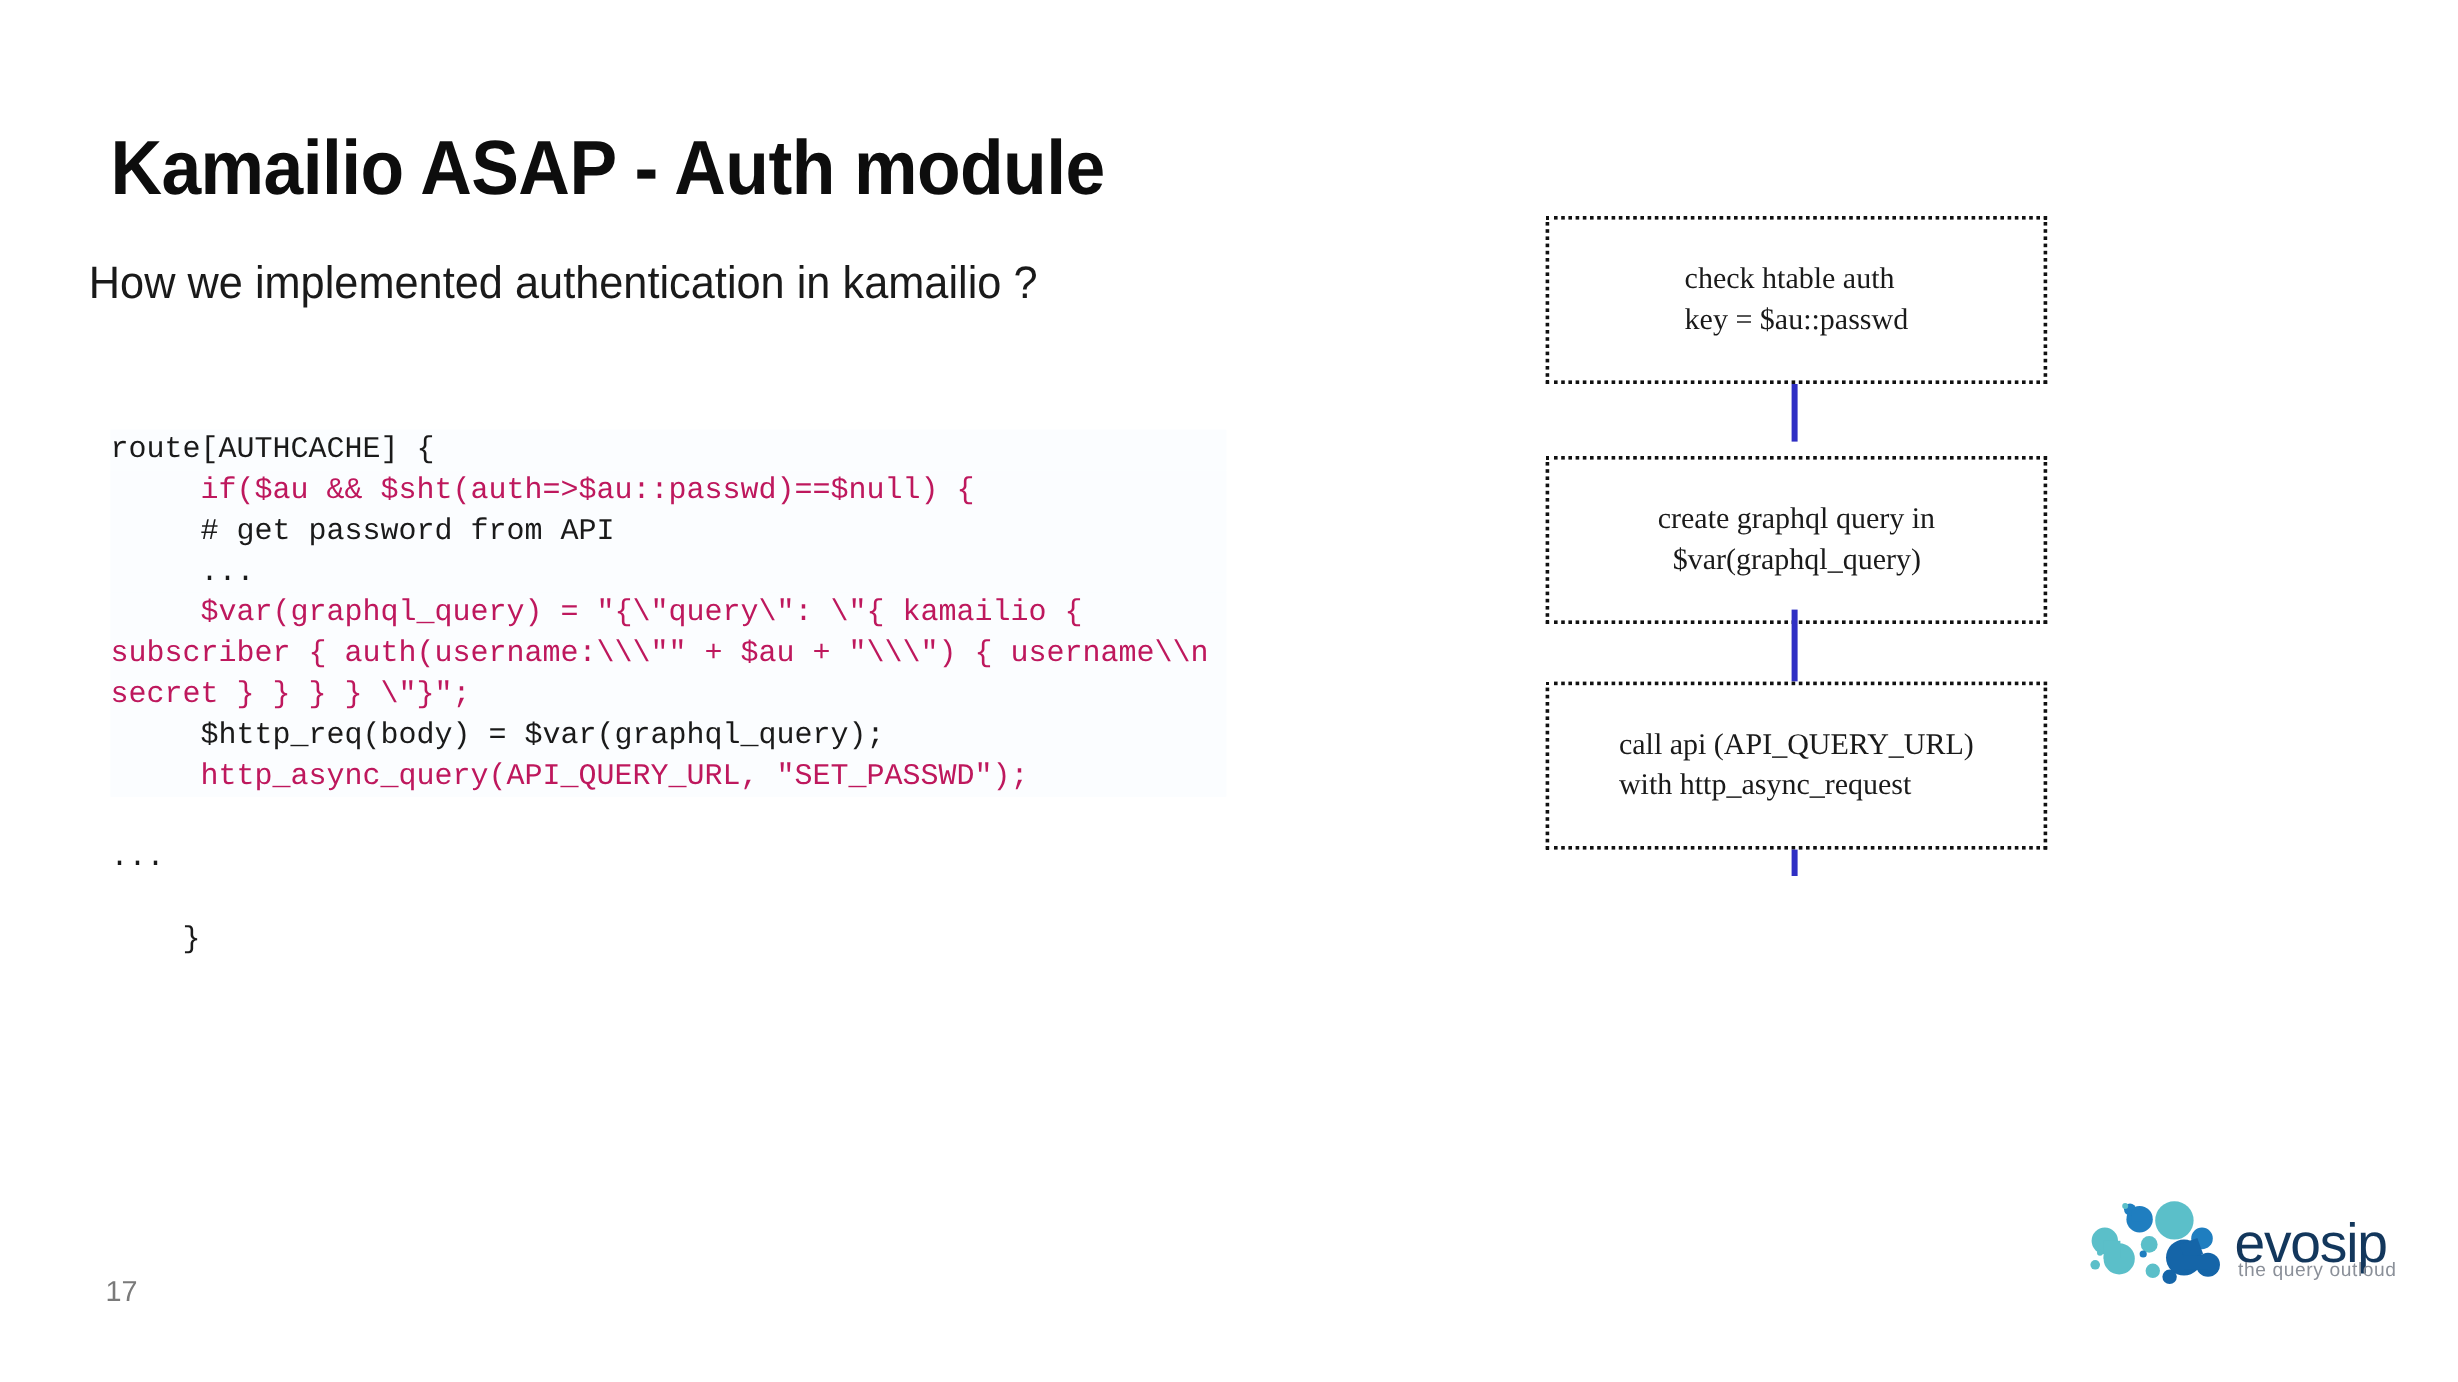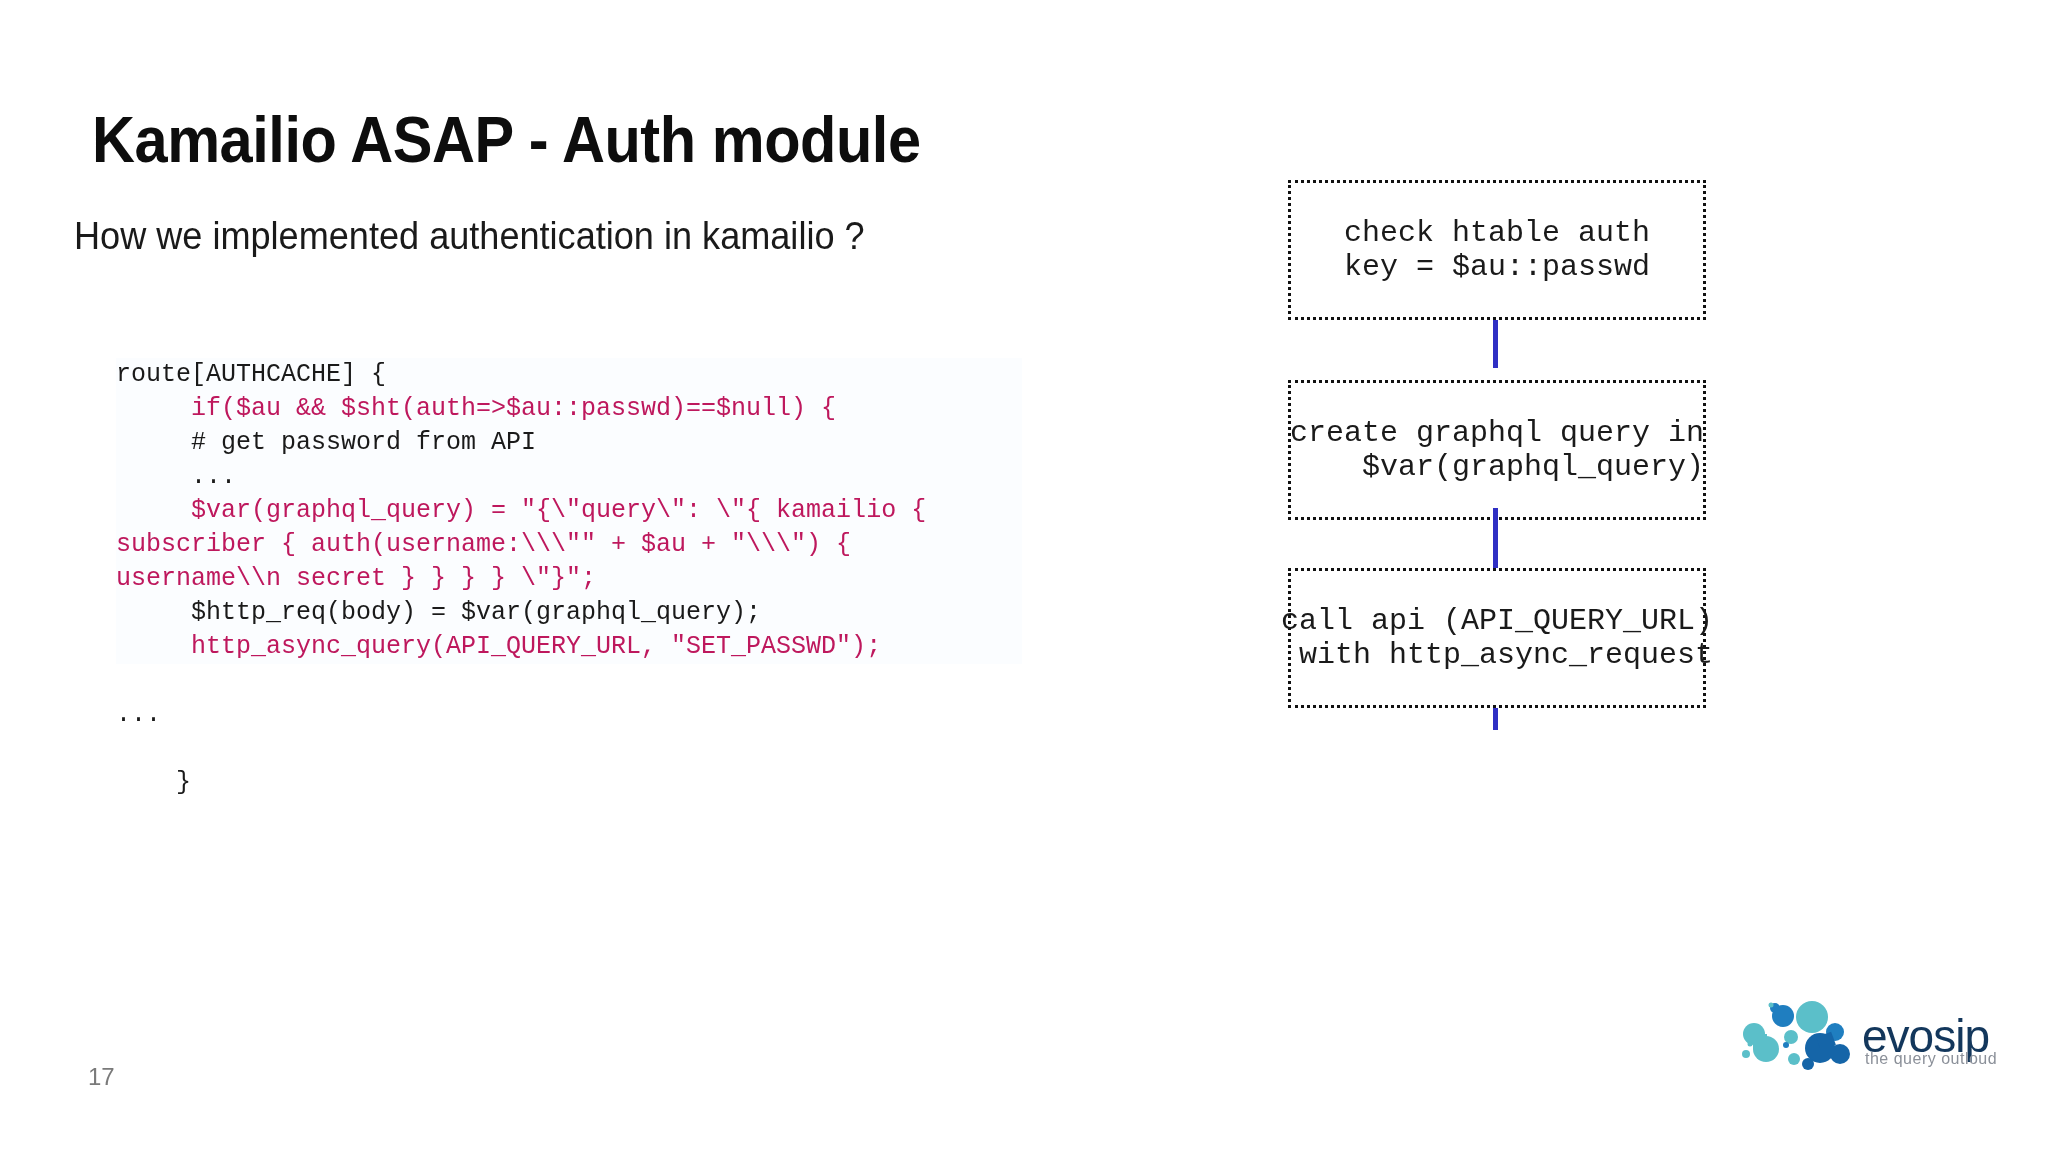--- a/index.html
+++ b/index.html
@@ -60,21 +60,20 @@
     width: 930px;
     font-family: "Liberation Mono", "DejaVu Sans Mono", monospace;
     font-size: 25px;
     line-height: 34px;
     white-space: pre-wrap;
     word-break: break-word;
   }
   .code-line {
     display: block;
     min-height: 34px;
-    margin-left: 24px;
   }
   .code-line.tint {
     background: #fbfdff;
   }
   .c-black { color: #1a1a1a; }
   .c-blue  { color: #be185d; }
 
   
   .flow {
     position: absolute;
@@ -85,23 +84,23 @@
   .flow-box {
     position: absolute;
     left: 0;
     width: 418px;
     box-sizing: border-box;
     border: 3px dotted #111111;
     background: #ffffff;
     display: flex;
     align-items: center;
     justify-content: center;
-    text-align: right;
-    font-family: Liberation Mono, monospace;
-    font-size: 30px;
+    text-align: left;
+    font-family: Liberation Serif, serif;
+    font-size: 25px;
     line-height: 34px;
     color: #1a1a1a;
     white-space: pre;
   }
   #flow-box-1 { top: 0px;   height: 140px; }
   #flow-box-2 { top: 200px; height: 140px; }
   #flow-box-3 { top: 388px; height: 140px; }
 
   .flow-conn {
     position: absolute;

